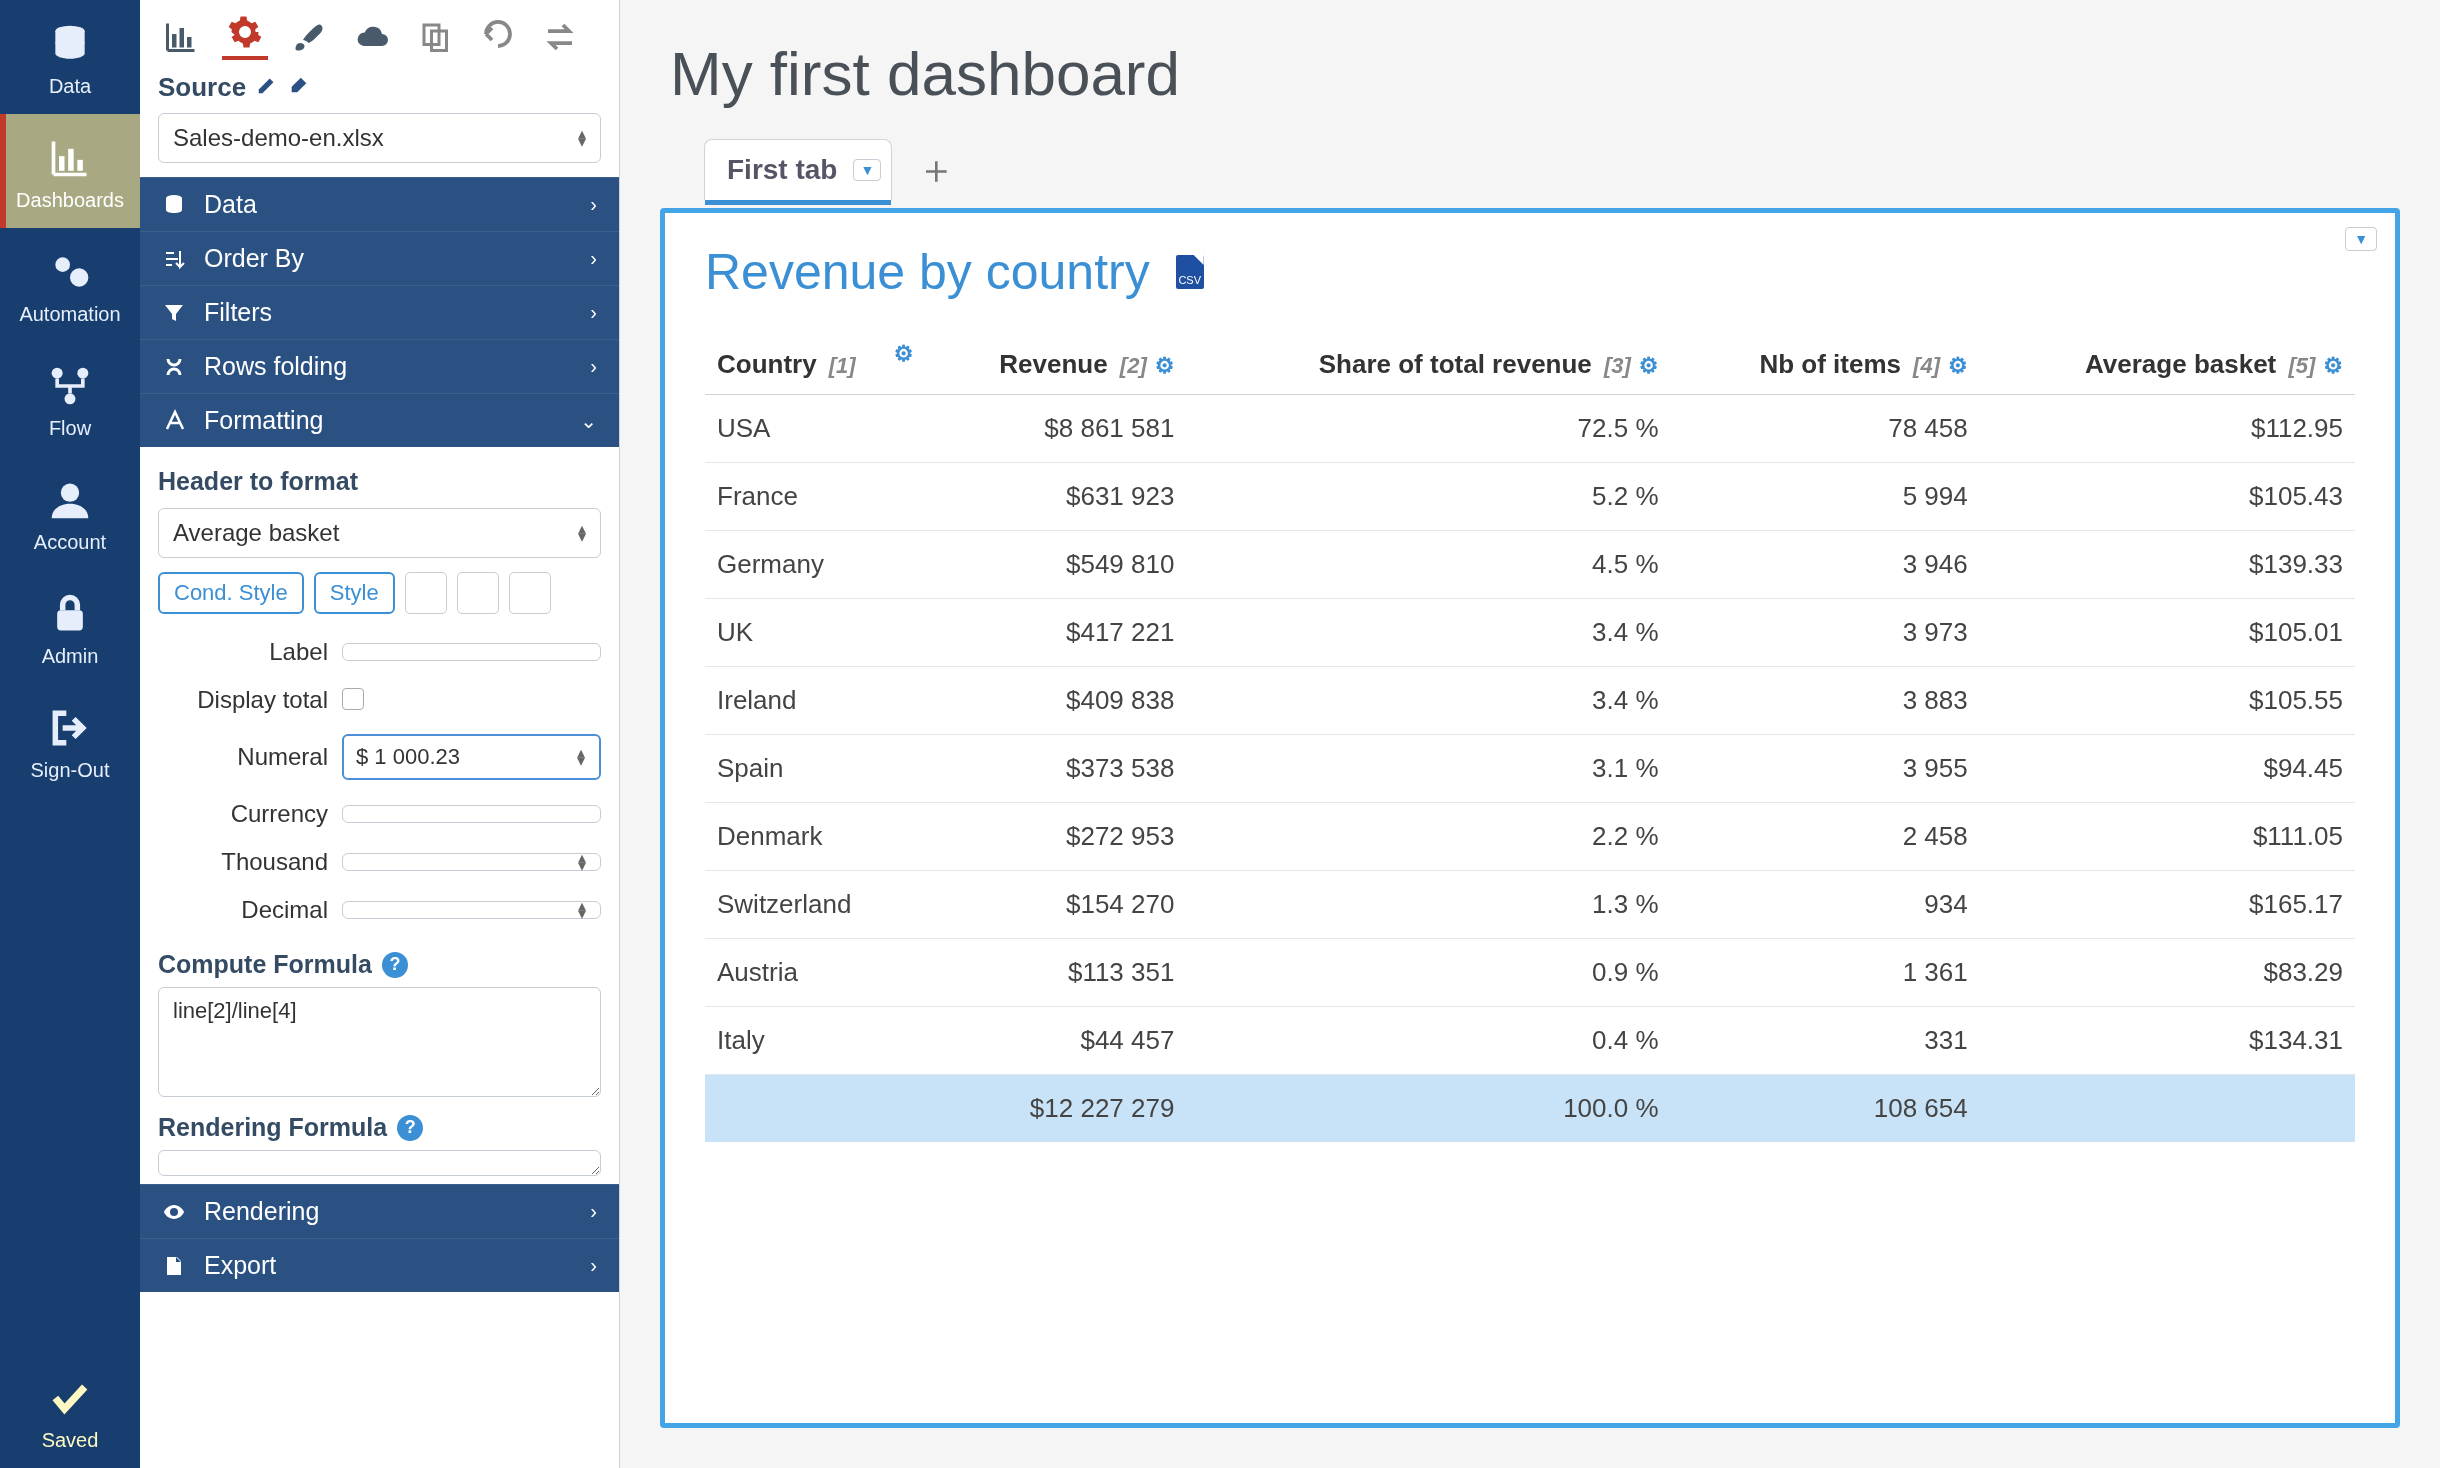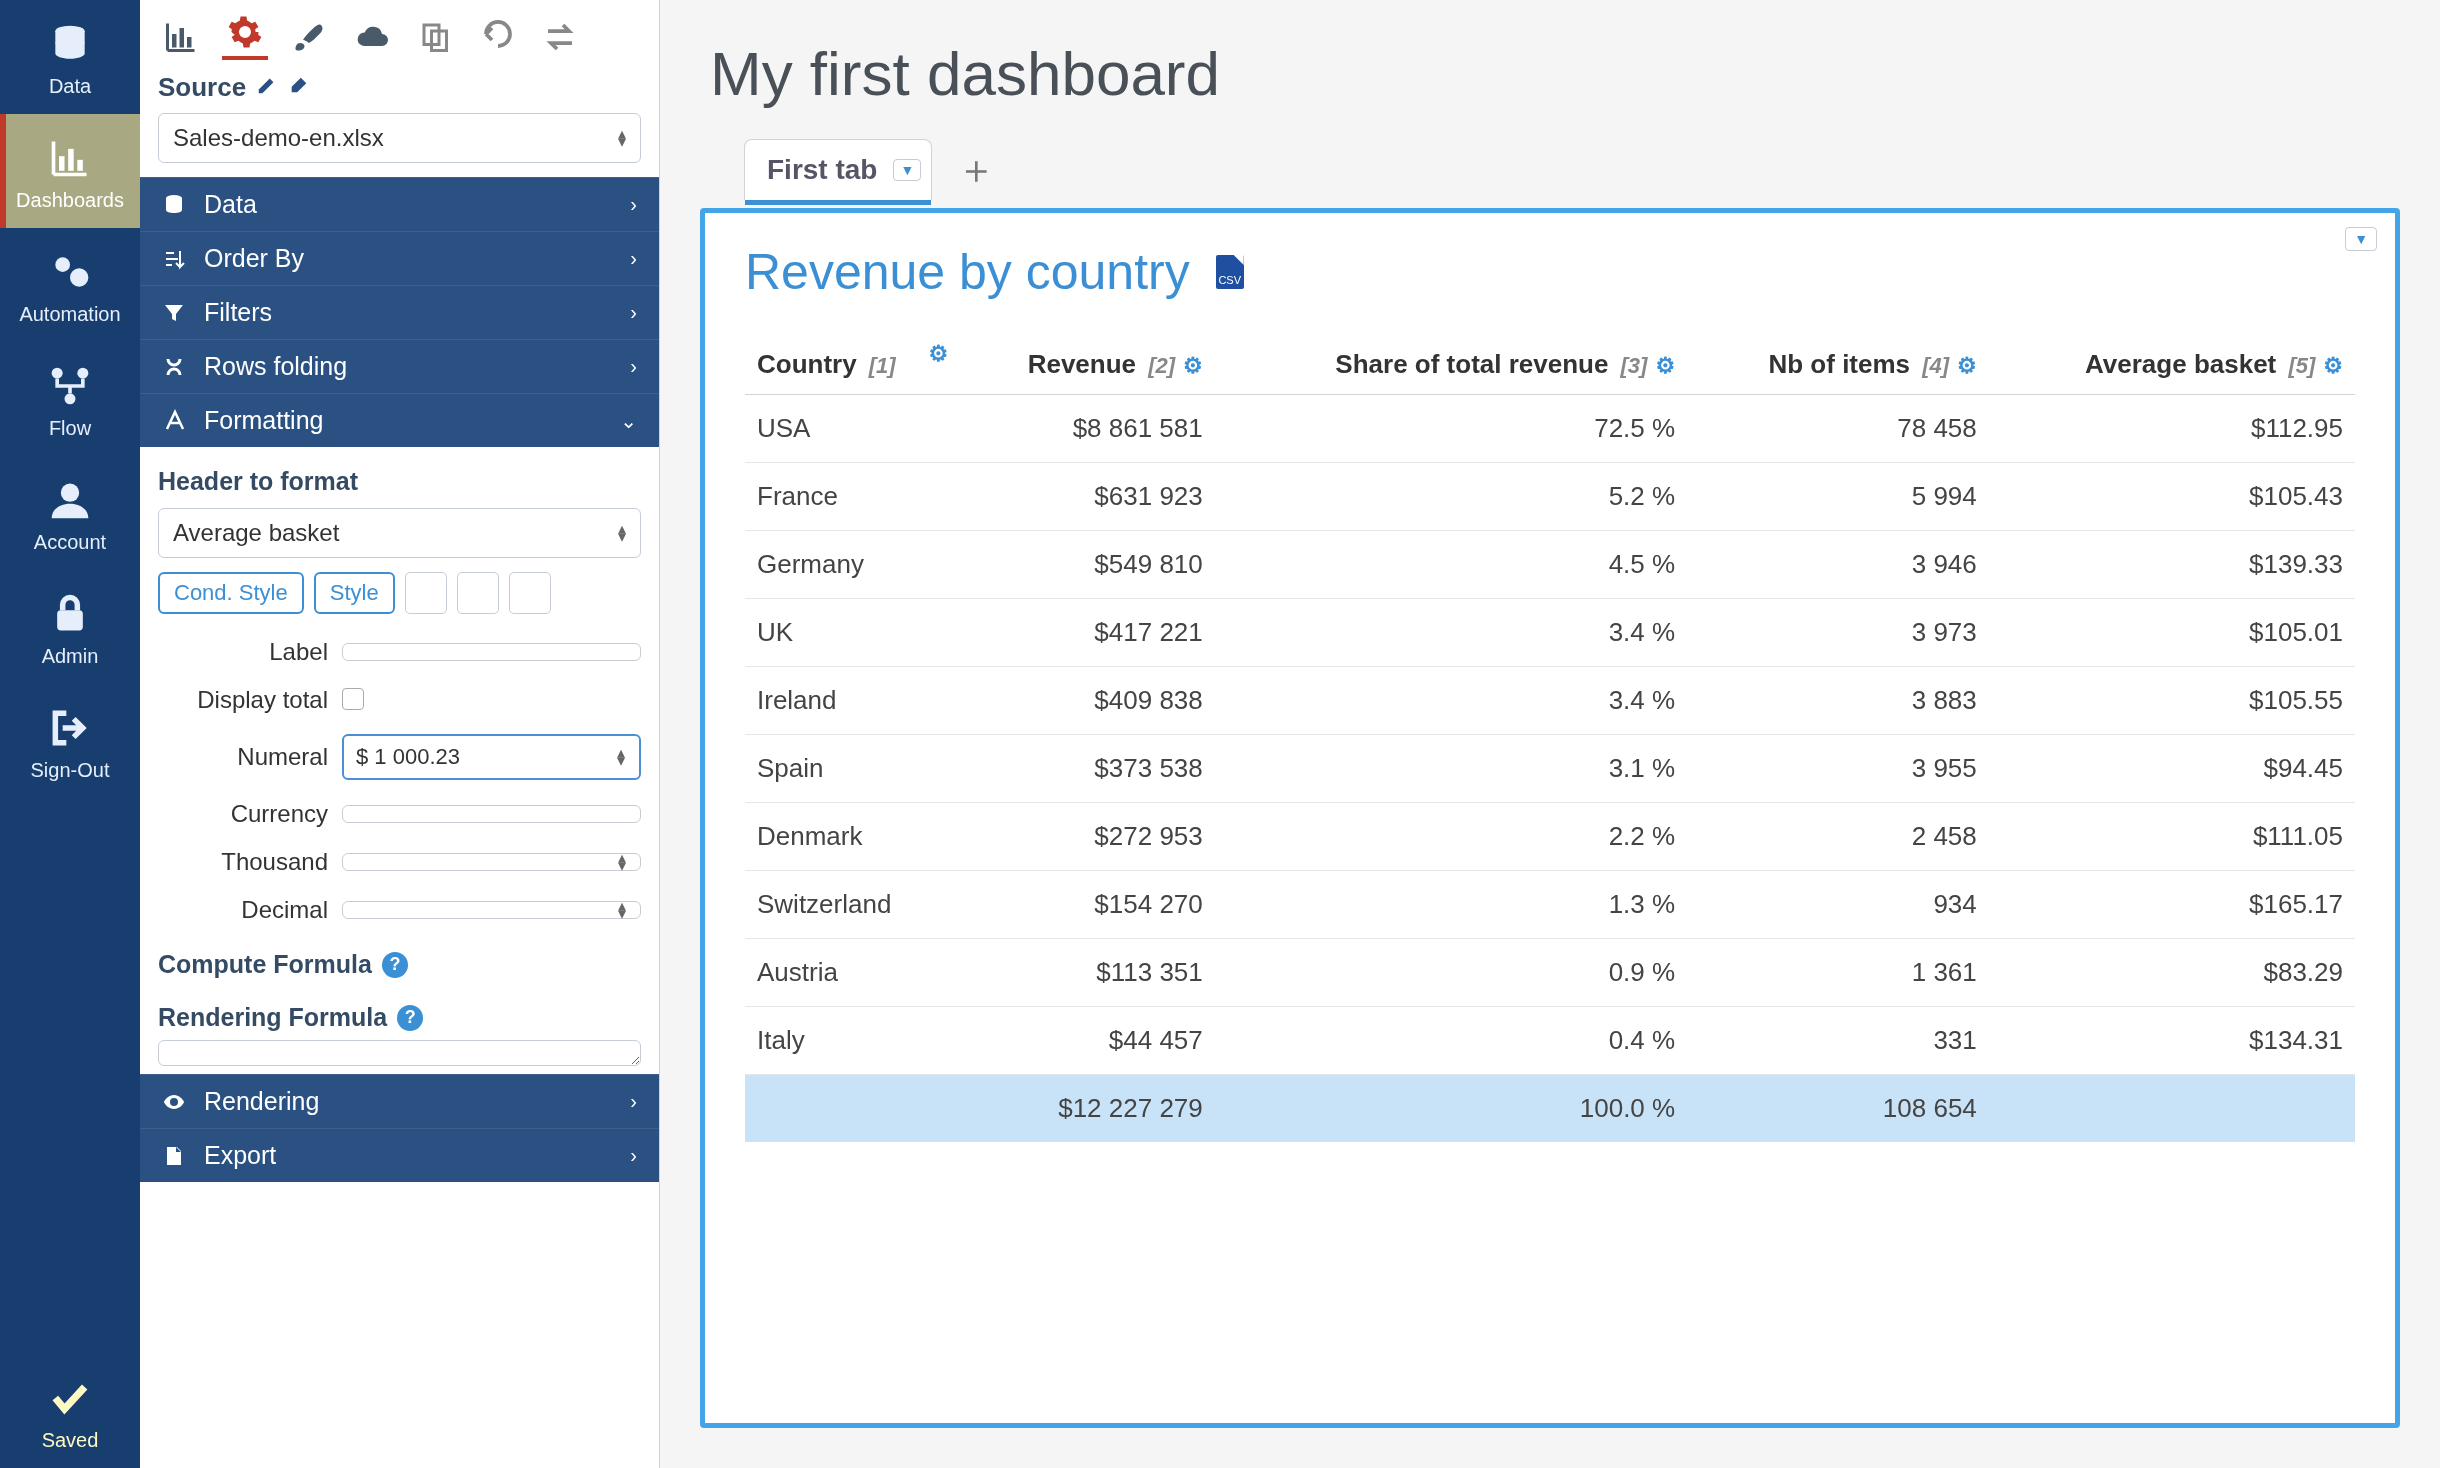--- a/index.html
+++ b/index.html
@@ -46,21 +46,21 @@
   background: #c0392b;
 }
 .nav-rail .nav-icon { width: 44px; height: 44px; display:flex; align-items:center; justify-content:center; }
 .nav-rail .nav-icon svg { fill: currentColor; }
 .nav-rail .nav-label { font-size: 20px; line-height:1; color: inherit; }
 .nav-rail .spacer { flex: 1; }
 .nav-rail .nav-item.saved { color:#fef9c3; }
 
 
 .config-panel {
-  width: 520px;
+  width: 480px;
   background: #fff;
   display: flex;
   flex-direction: column;
   border-right: 1px solid #d0d4d8;
 }
 .config-toolbar {
   display: flex;
   align-items: center;
   gap: 18px;
   padding: 14px 18px 4px;
@@ -536,20 +536,25 @@
         <span></span>
         <span class="sel-arrow">▴<br>▾</span>
       </div>
     </div>
   </div>
 
   <div class="sub-sec-label">
     <span>Compute Formula</span>
     <span class="help-circle">?</span>
   </div>
+  <div class="form-group">
+    <div class="faux-textarea">
+      <span>line[2]/line[4]</span>
+    </div>
+  </div>
 
   <div class="sub-sec-label">
     <span>Rendering Formula</span>
     <span class="help-circle">?</span>
   </div>
   <div class="form-group" style="padding-bottom:8px;">
     <div class="faux-textarea small">
       <span></span>
     </div>
   </div>

